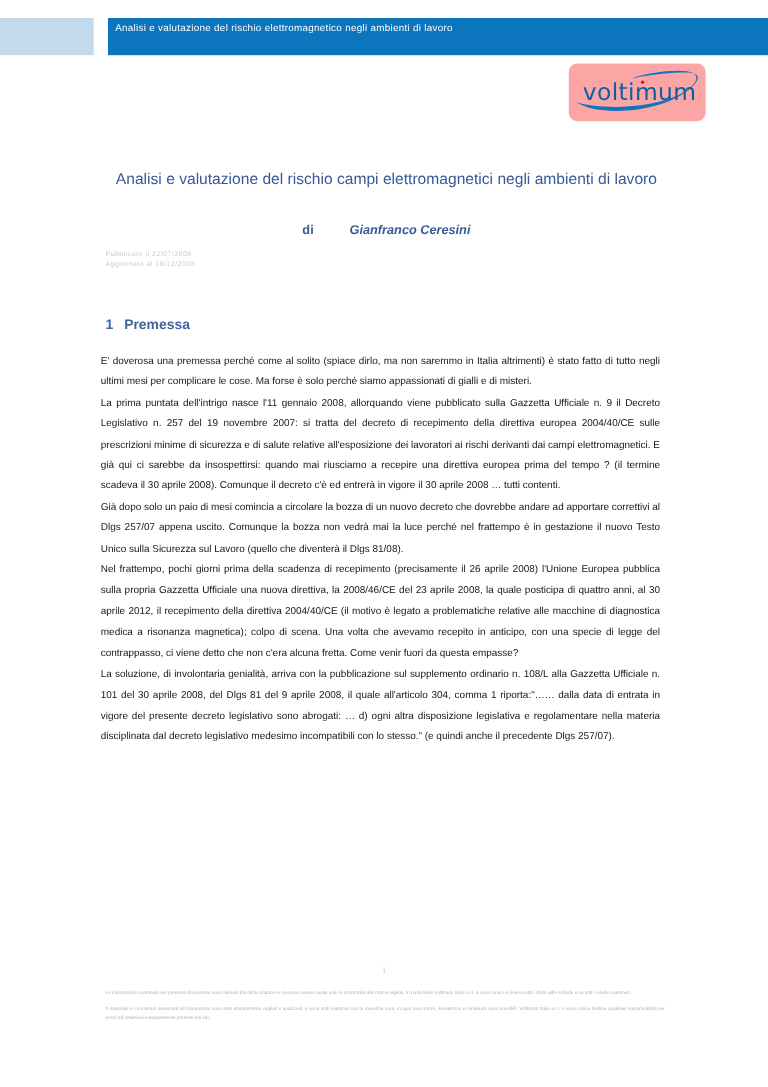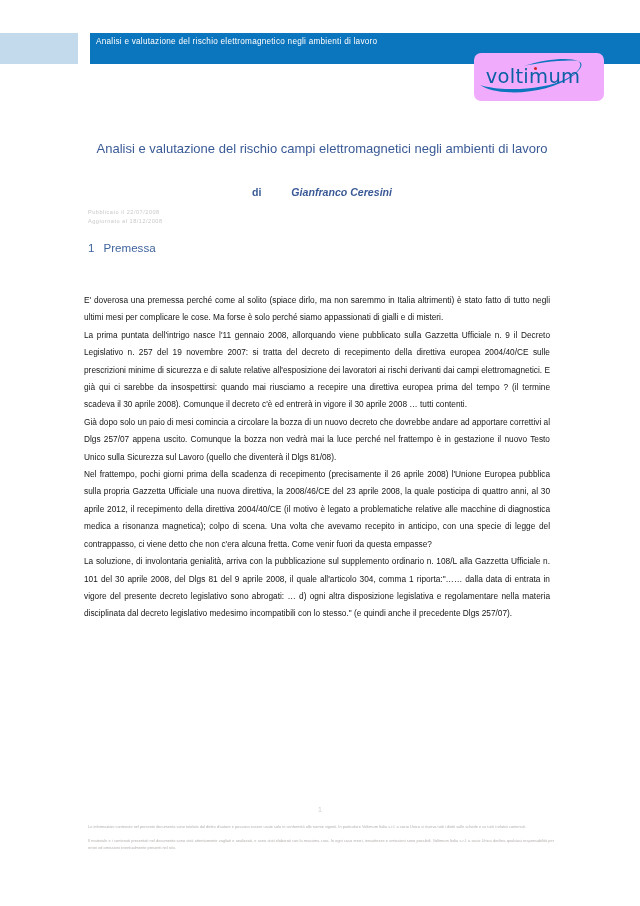--- a/index.html
+++ b/index.html
@@ -11,21 +11,21 @@
     width: 640px;
     height: 906px;
     position: relative;
     font-family: "Liberation Sans", sans-serif;
     overflow: hidden;
   }
 
   
   .header {
     position: absolute;
-    top: 33px;
+    top: 15px;
     left: 0;
     width: 640px;
     height: 31px;
   }
   .header-lightblock {
     position: absolute;
     left: 0;
     top: 0;
     width: 78px;
     height: 31px;
@@ -47,23 +47,23 @@
     color: #ffffff;
     letter-spacing: 0.25px;
     white-space: nowrap;
   }
 
   
   .logo {
     position: absolute;
     left: 474px;
     top: 53px;
-    width: 130px;
+    width: 114px;
     height: 48px;
-    background: #f0abfc;
+    background: #fca5a5;
     border-radius: 7px;
     overflow: hidden;
   }
   .logo svg {
     position: absolute;
     left: 0;
     top: 0;
   }
   .logo-word {
     position: absolute;
@@ -126,23 +126,23 @@
     top: 208px;
     font-size: 5.6px;
     color: #c9c9c9;
     line-height: 9px;
     letter-spacing: 0.5px;
   }
 
   .section-heading {
     position: absolute;
     left: 88px;
-    top: 241px;
+    top: 264px;
     font-size: 11.6px;
-    font-weight: normal;
+    font-weight: bold;
     color: #40649e;
   }
   .section-heading .num { margin-right: 9px; }
 
   .body-text {
     position: absolute;
     left: 84px;
     top: 292px;
     width: 466px;
     font-size: 8.3px;

